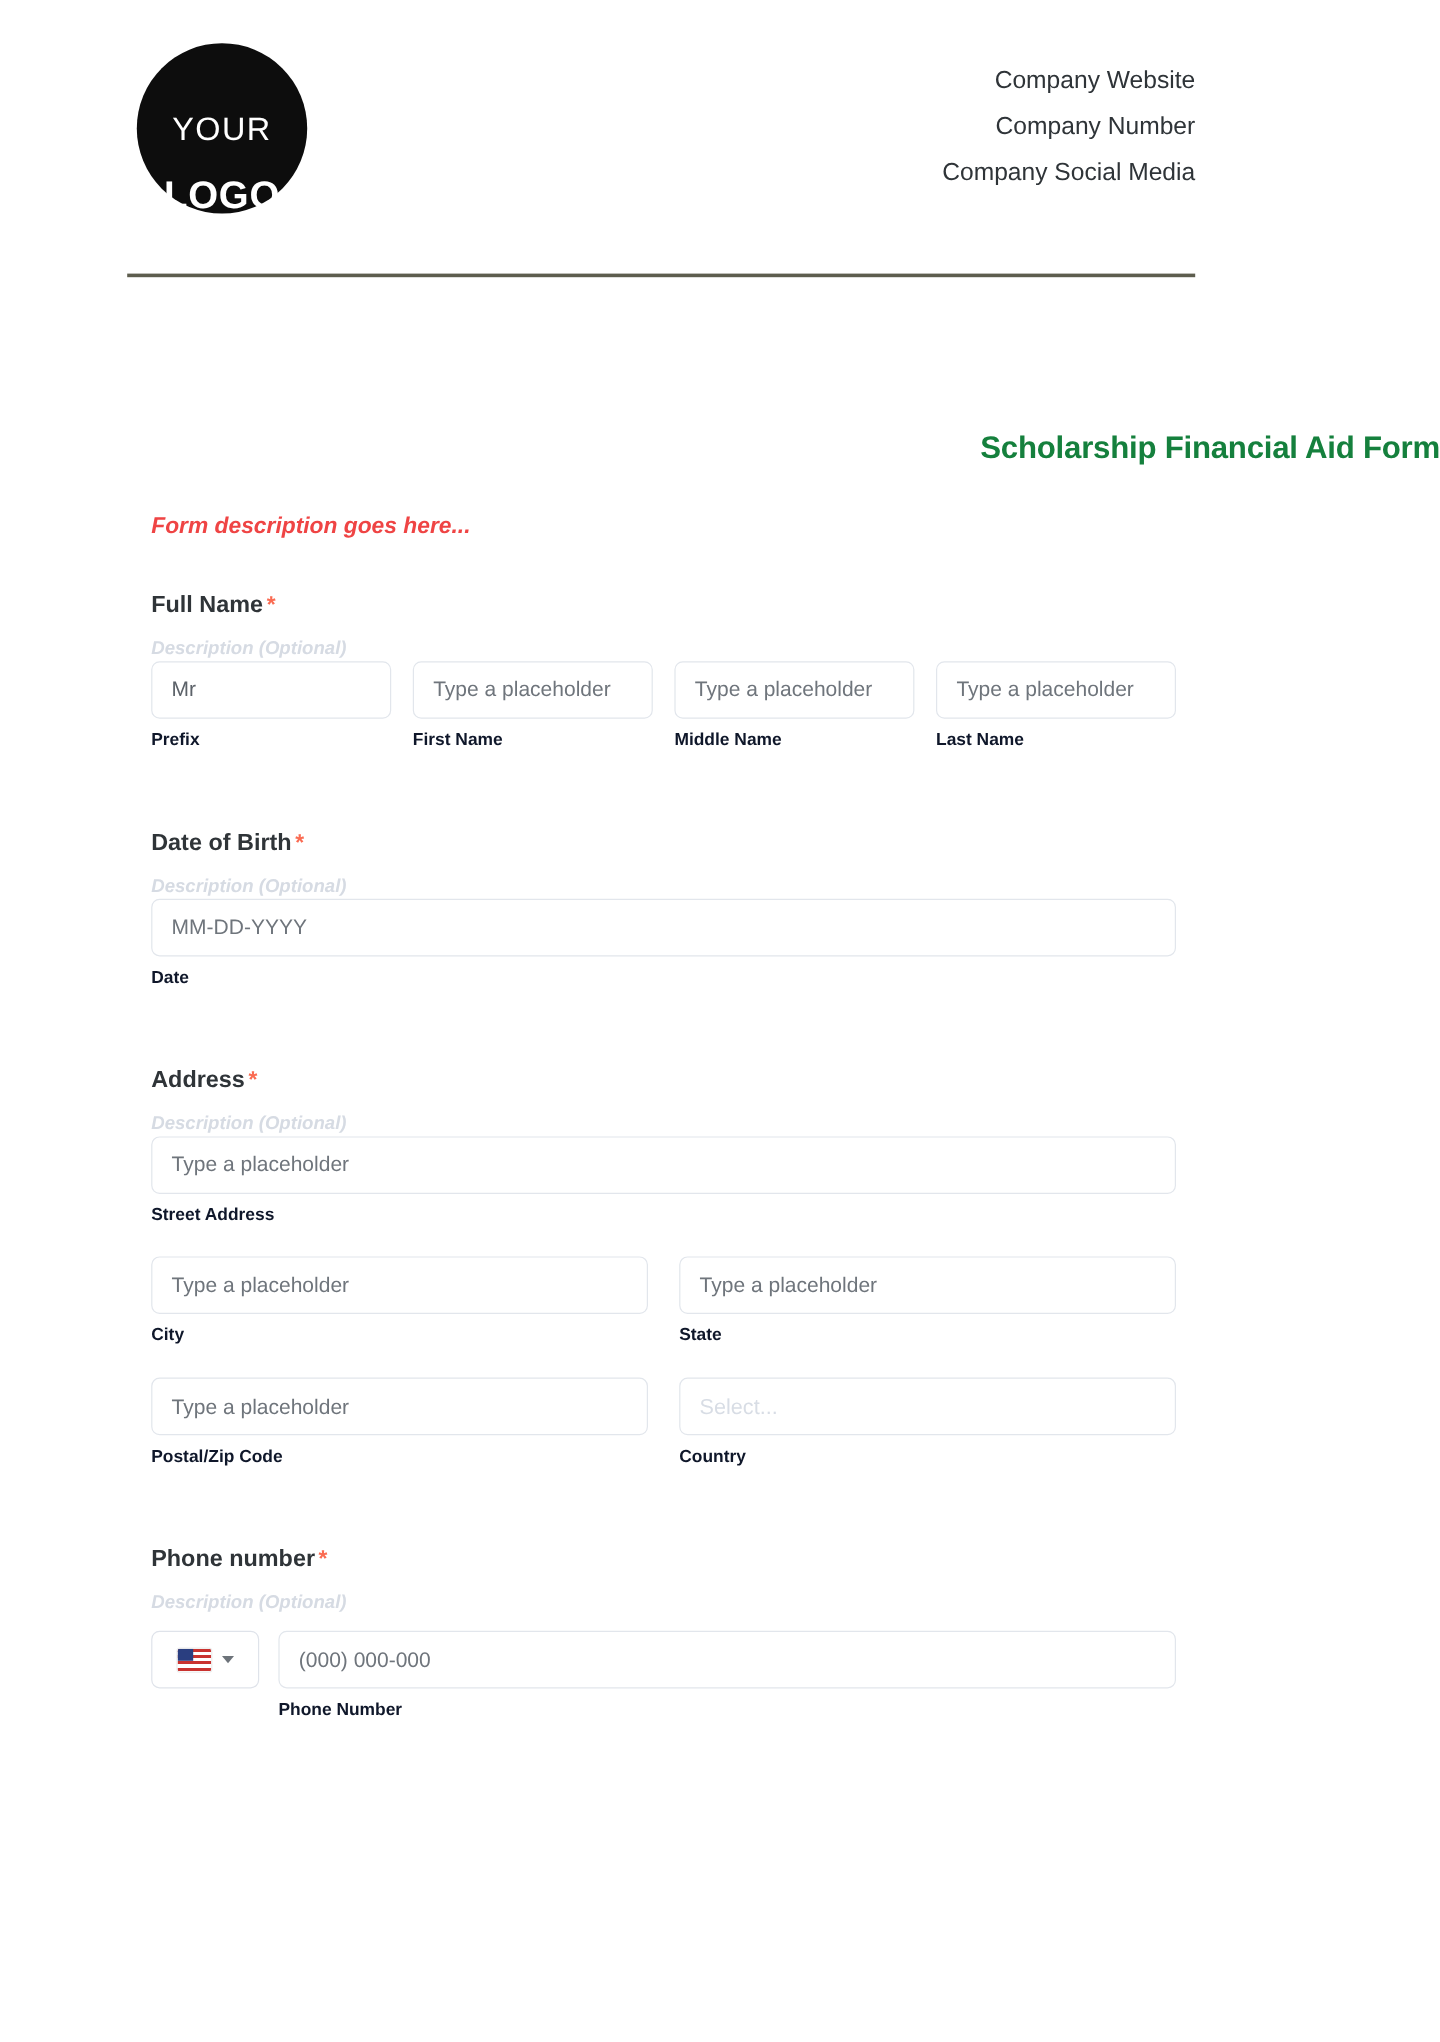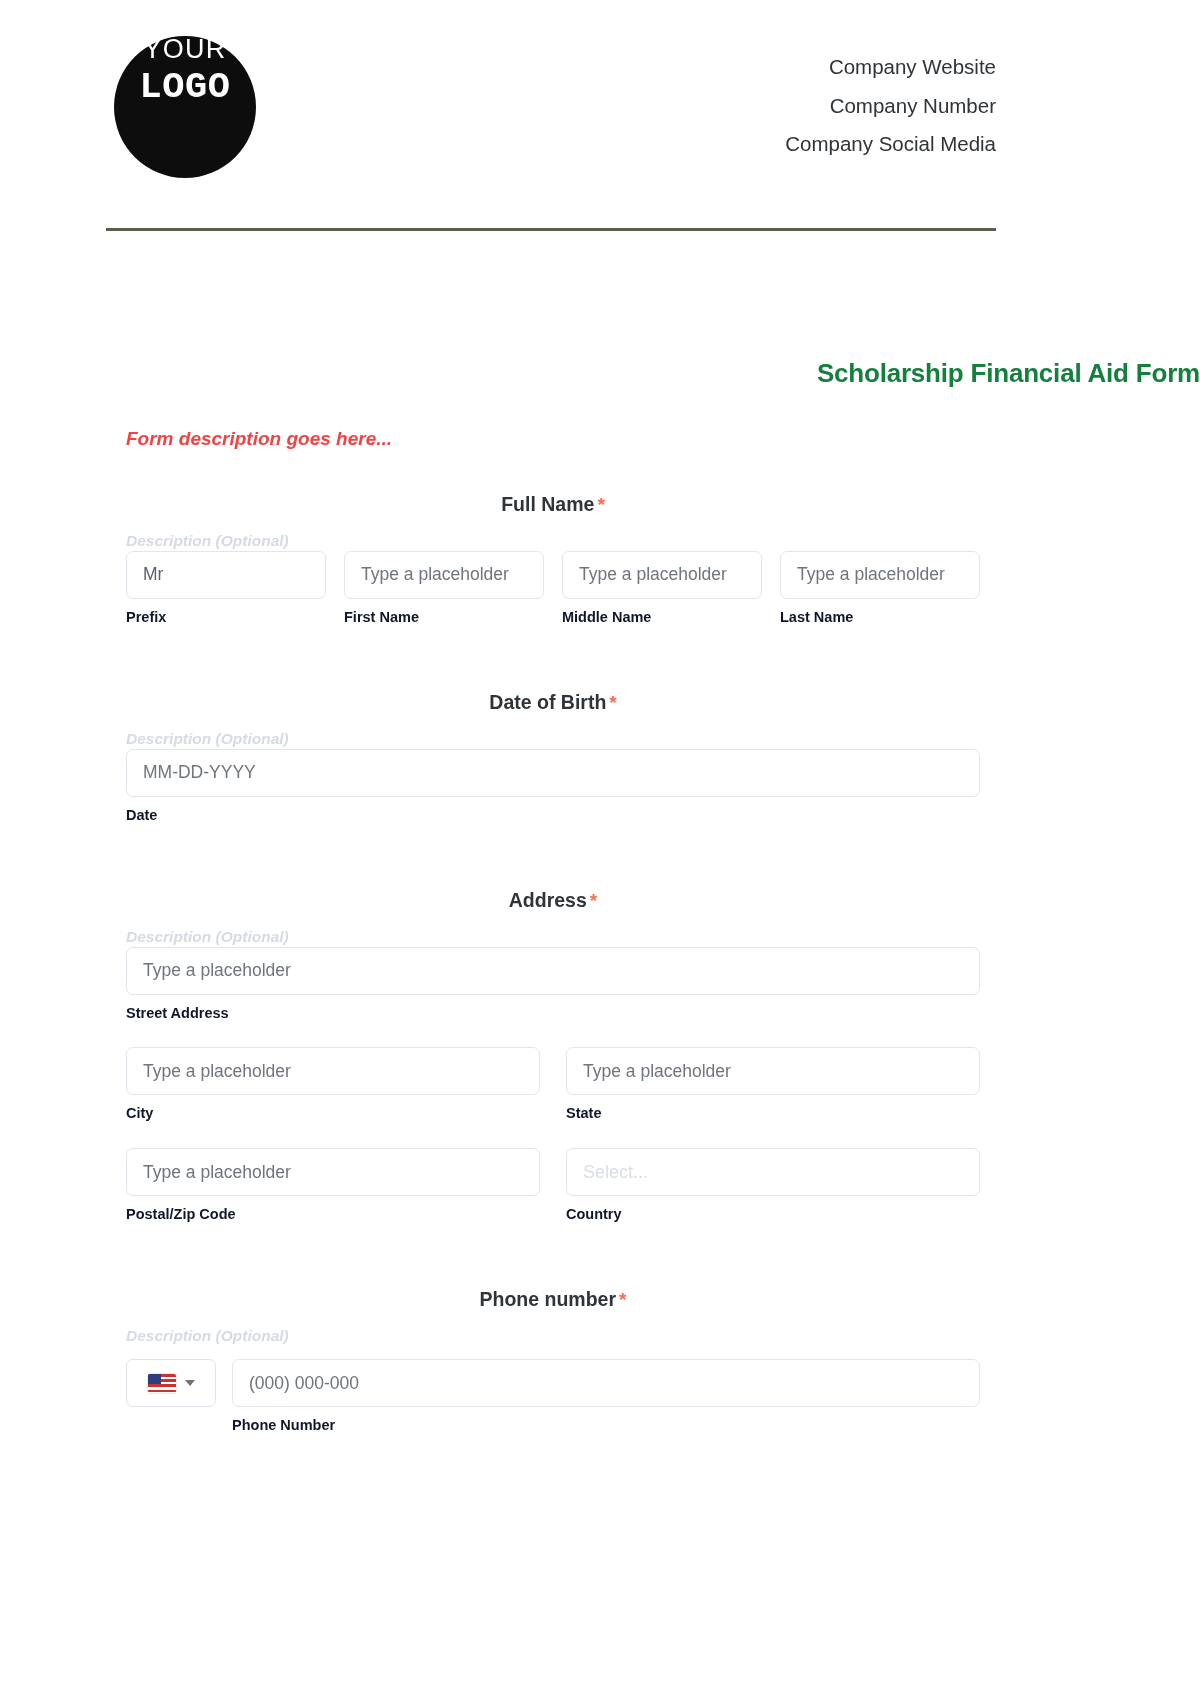--- a/index.html
+++ b/index.html
@@ -32,37 +32,36 @@
     justify-content: space-between;
   }
   .logo-circle {
     width: 142px;
     height: 142px;
     border-radius: 50%;
     background: #0d0d0d;
     display: flex;
     flex-direction: column;
     align-items: center;
-    justify-content: flex-start;
+    justify-content: flex-end;
     margin-left: 8px;
     line-height: 1;
   }
   .logo-your {
     color: #ffffff;
     font-size: 27px;
     letter-spacing: 1.2px;
     font-weight: 400;
   }
   .logo-logo {
     color: #ffffff;
-    font-size: 37px;
+    font-size: 32px;
     letter-spacing: 0.6px;
     font-weight: 700;
-    margin-top: 6px;
-    font-family: Liberation Mono, monospace;
+    margin-top: 24px;
   }
   .contact-block {
     text-align: right;
     padding-top: 12px;
   }
   .contact-line {
     font-size: 20.5px;
     line-height: 38.5px;
     color: #2f3438;
     white-space: nowrap;
@@ -105,21 +104,20 @@
     width: 854px;
   }
   .field-block { margin-bottom: 0; }
   .field-block + .field-block { margin-top: 66px; }
 
   .field-label {
     font-size: 19.5px;
     font-weight: 700;
     color: #2f3438;
     line-height: 1.1;
-    text-align: center;
   }
   .req-star {
     color: #fa6b52;
     font-size: 19px;
     font-weight: 700;
     margin-left: 3px;
   }
   .field-desc {
     font-size: 15.5px;
     font-style: italic;

